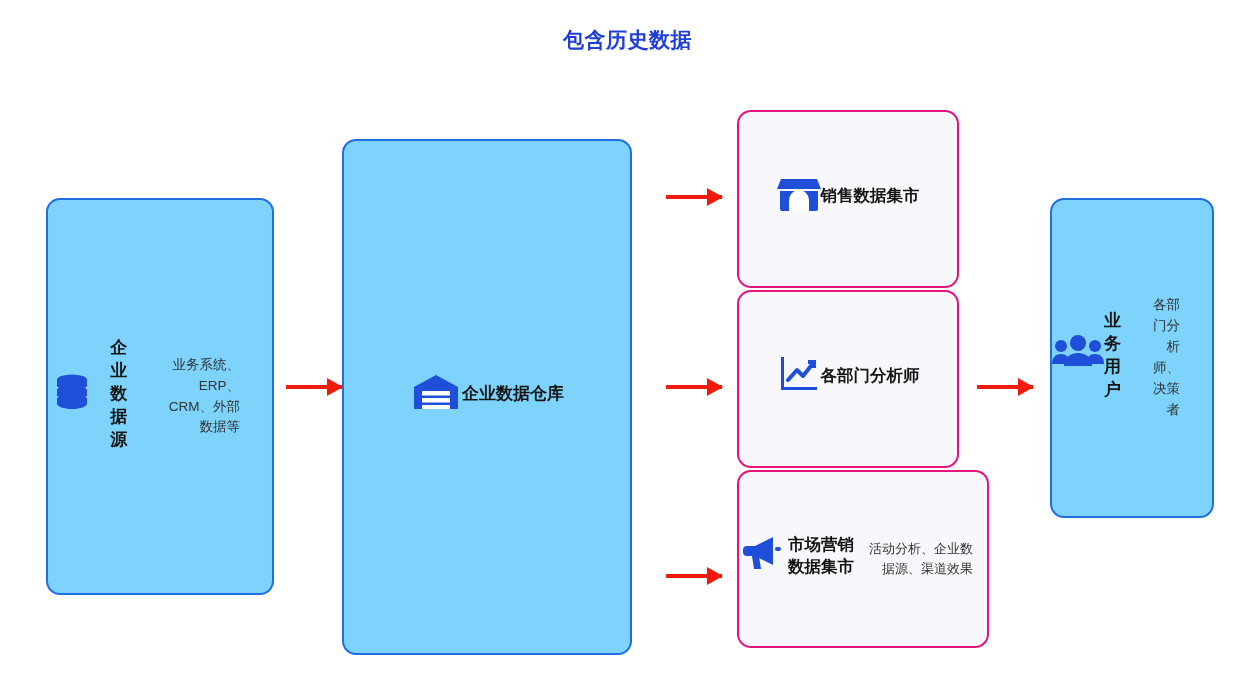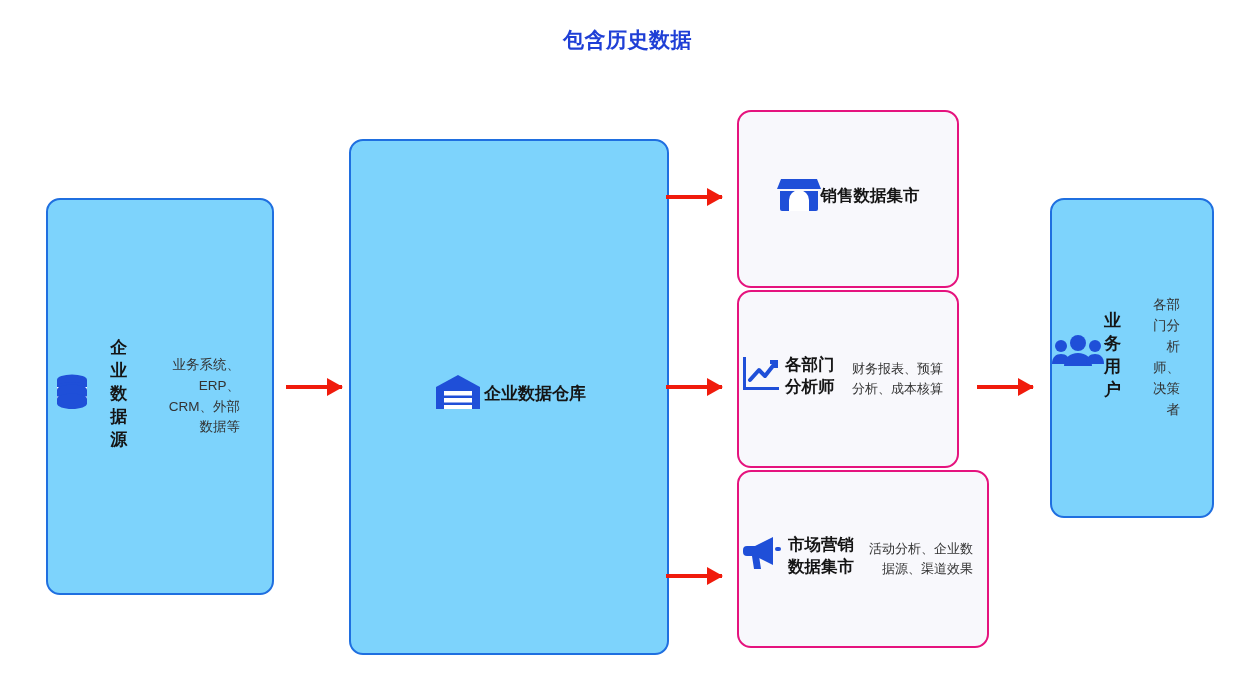--- a/index.html
+++ b/index.html
@@ -61,21 +61,21 @@
     font-size: 13.5px;
     color: #333333;
     line-height: 1.55;
     padding: 0 32px;
   }
   .node.pink .node-title { font-size: 16.5px; }
   .node.pink .node-desc { font-size: 13px; padding: 0 14px; }
 
   
   #node-source      { left: 46px;  top: 198px; width: 228px; height: 397px; }
-  #node-warehouse   { left: 349px; top: 139px; width: 320px; height: 516px; }
+  #node-warehouse   { left: 342px; top: 139px; width: 290px; height: 516px; }
   #node-sales       { left: 737px; top: 110px; width: 222px; height: 178px; }
   #node-finance     { left: 737px; top: 290px; width: 222px; height: 178px; }
   #node-marketing   { left: 737px; top: 470px; width: 252px; height: 178px; }
   #node-users       { left: 1050px;top: 198px; width: 164px; height: 320px; }
 
   
   .arrow {
     position: absolute;
     height: 4px;
     background: #f01b0c;
@@ -148,21 +148,20 @@
 <div class="node pink" id="node-finance">
   <div class="icon">
     <svg width="44" height="40" viewBox="0 0 44 40" aria-hidden="true">
       <path d="M4 4 h3 v30 h33 v3 H4 Z" fill="#1f4fd8"></path>
       <path d="M11 27 L20 17 L26 23 L37 9" fill="none" stroke="#1f4fd8" stroke-width="4" stroke-linecap="round" stroke-linejoin="round"></path>
       <rect x="31" y="7" width="8" height="4" fill="#1f4fd8"></rect>
       <rect x="35" y="7" width="4" height="8" fill="#1f4fd8"></rect>
     </svg>
   </div>
   <div class="node-title">各部门分析师</div>
-  <div class="node-desc">财务报表、预算分析、成本核算</div>
 </div>
 
 <div class="node pink" id="node-marketing">
   <div class="icon">
     <svg width="44" height="40" viewBox="0 0 44 40" aria-hidden="true">
       <path d="M8 13 h8 L34 4 v28 L16 23 H8 a4 4 0 0 1 -4 -4 v-2 a4 4 0 0 1 4 -4 Z" fill="#1f4fd8"></path>
       <path d="M13 23 h7 l2 13 h-7 Z" fill="#1f4fd8"></path>
       <rect x="36" y="14" width="6" height="4" rx="2" fill="#1f4fd8"></rect>
     </svg>
   </div>

